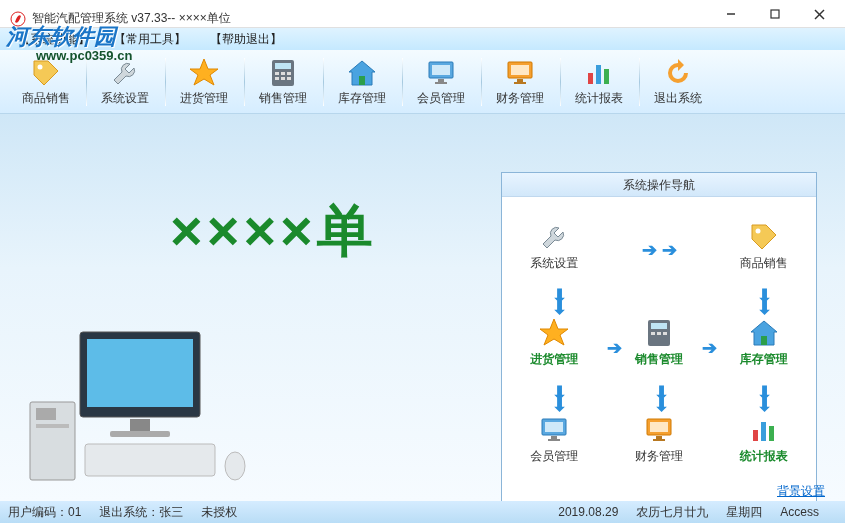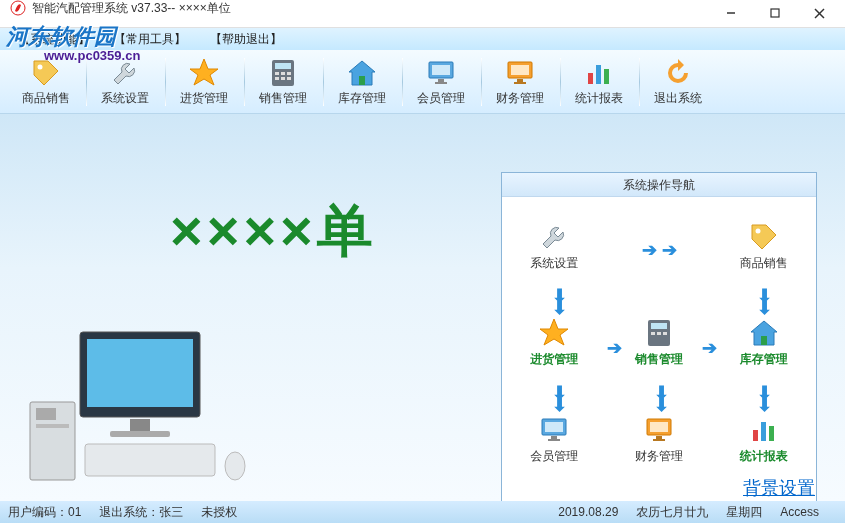--- a/index.html
+++ b/index.html
@@ -1,26 +1,26 @@
 <!DOCTYPE html>
 <html><head>
 <meta charset="utf-8">
 <style>
 * { margin: 0; padding: 0; box-sizing: border-box; font-family: "Microsoft YaHei", SimSun, sans-serif; }
 body { width: 845px; height: 523px; background: #fff; overflow: hidden; position: relative; }
 
-.titlebar { height: 28px; background: #fff; display: flex; align-items: flex-start; padding: 0 4px; border-bottom: 1px solid #e0e0e0; }
+.titlebar { height: 28px; background: #fff; display: flex; align-items: flex-end; padding: 0 4px; border-bottom: 1px solid #e0e0e0; }
 .titlebar .app-icon { width: 16px; height: 16px; margin: 0 6px; }
 .titlebar .title-text { font-size: 12px; color: #333; flex: 1; }
 .window-controls { display: flex; }
 .window-controls div { width: 44px; height: 26px; display: flex; align-items: center; justify-content: center; color:#555; }
 
 .watermark { position: absolute; top: 22px; left: 6px; z-index: 50; pointer-events:none; }
 .watermark .wm1 { font-size: 22px; font-weight: bold; color: #1a75c7; font-style: italic; text-shadow: 1px 1px 0 #fff; }
-.watermark .wm2 { font-size: 13px; color: #4c1d95; font-weight: bold; margin-top: -4px; margin-left: 38px; }
+.watermark .wm2 { font-size: 13px; color: #14532d; font-weight: bold; margin-top: -4px; margin-left: 30px; }
 
 .menubar { height: 22px; background: linear-gradient(#dff3ff, #c5e9ff); display: flex; align-items: center; padding-left: 18px; font-size: 12px; color: #222; }
 .menubar span { margin-right: 24px; }
 
 .toolbar { height: 64px; background: linear-gradient(#f4fbff, #d5edff); display: flex; align-items: center; padding: 4px 10px; border-bottom: 1px solid #b7d6ec; }
 .tool-item { display: flex; flex-direction: column; align-items: center; justify-content: center; width: 72px; height: 56px; margin-right: 2px; font-size: 12px; color: #333; position: relative; }
 .tool-item .icon-box { height: 34px; display:flex; align-items:center; justify-content:center; }
 .tool-sep { width: 1px; height: 48px; background: linear-gradient(#fff,#a5c9e0,#fff); margin: 0 2px; }
 
 .workspace { height: 387px; background: linear-gradient(#cfe7f7, #e8f4fc 40%, #f6fbff); position: relative; overflow:hidden; }
@@ -43,21 +43,21 @@
 .arr-down-r2 { top: 100px; left: 255px; }
 .arr-right2 { top: 140px; left: 105px; }
 .arr-right2b { top: 140px; left: 200px; }
 .arr-down-bl { top: 185px; left: 50px; }
 .arr-down-bl2 { top: 197px; left: 50px; }
 .arr-down-bm { top: 185px; left: 152px; }
 .arr-down-bm2 { top: 197px; left: 152px; }
 .arr-down-br { top: 185px; left: 255px; }
 .arr-down-br2 { top: 197px; left: 255px; }
 
-.bg-link { position:absolute; right: 30px; bottom: 1px; font-size:18px; color:#0066cc; text-decoration:underline; }
+.bg-link { position:absolute; right: 20px; bottom: 1px; font-size:12px; color:#0066cc; text-decoration:underline; }
 
 .statusbar { height: 22px; background: linear-gradient(#d5ecff, #b9ddf6); display: flex; align-items: center; font-size: 12px; color: #333; padding: 0 8px; }
 .statusbar span { margin-right: 18px; white-space: nowrap; }
 .statusbar .flex { flex:1; }
 </style>
 </head>
 <body>
 
 <div class="titlebar">
   <span class="app-icon">

